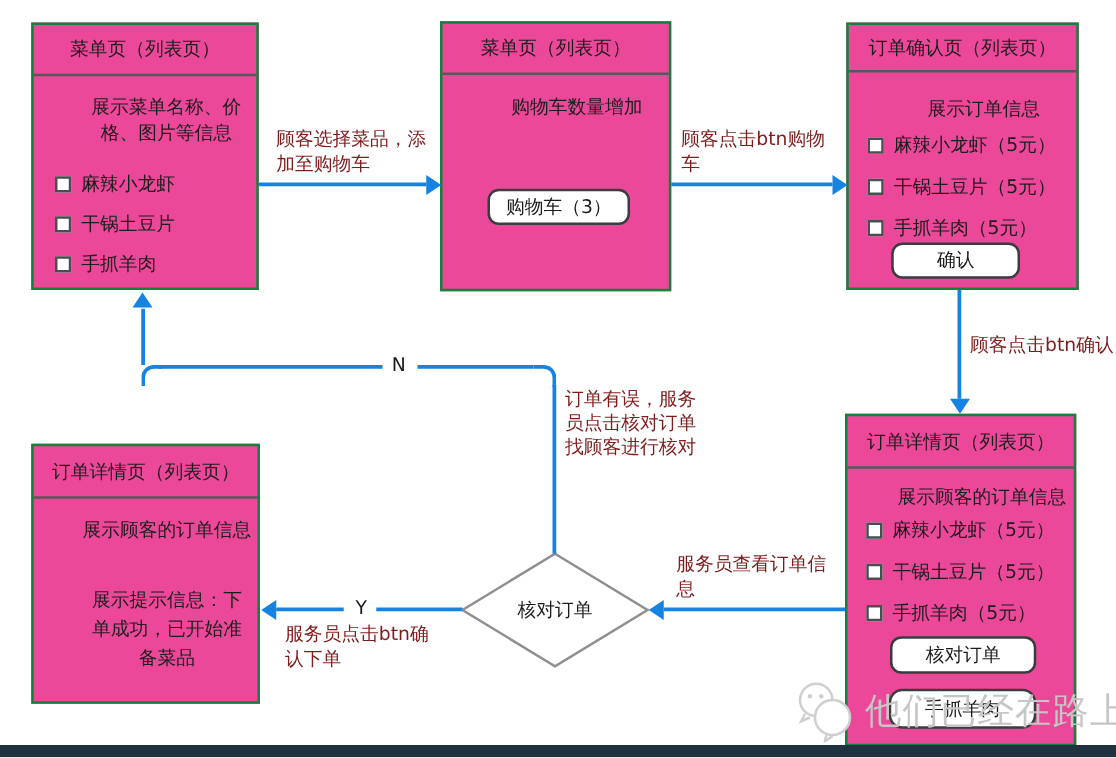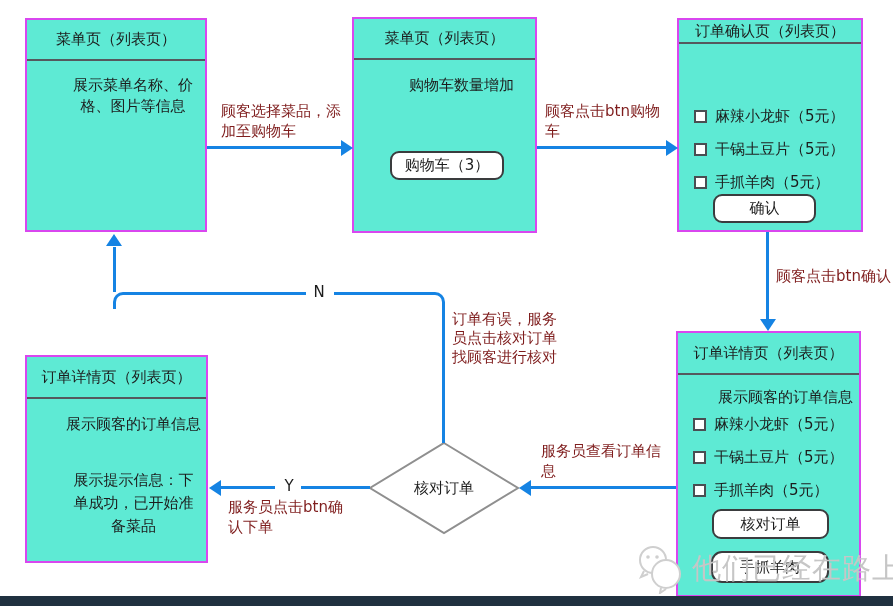--- a/index.html
+++ b/index.html
@@ -3,21 +3,21 @@
 <meta charset="utf-8">
 <style>
   * { margin:0; padding:0; box-sizing:border-box; }
   html,body { background:#ffffff; }
   #canvas {
     position:relative; width:893px; height:606px; background:#ffffff;
     font-family:"DejaVu Sans","Liberation Sans",sans-serif;
     color:#1c1c1c; overflow:hidden; font-size:15px;
   }
   
-  .node { position:absolute; background:#5eead4; border:2px solid #d946ef; }
+  .node { position:absolute; background:#ec4899; border:2px solid #15803d; }
   .node-title {
     display:flex; align-items:center; justify-content:center;
     border-bottom:2px solid #55595e; font-size:15px;
   }
   .desc { position:absolute; left:0; right:0; text-align:center; line-height:21px;margin-left:34px; }
   .checklist { position:absolute; }
   .check-row { display:flex; align-items:center; margin-bottom:13px; }
   .cb {
     width:13px; height:13px; border:2px solid #4a4e52; background:#fff;
     display:inline-block; margin-right:8px; flex:0 0 auto;
@@ -60,30 +60,45 @@
   #bottom-bar { position:absolute; left:0; top:596px; width:893px; height:10px; background:#203140; }
 </style>
 </head>
 <body>
 
 <div id="canvas">
 
   <div class="node" style="left:25px; top:18px; width:182px; height:214px;">
     <div class="node-title" style="height:41px;">菜单页（列表页）</div>
     <div class="desc" style="top:55px; padding:0 5px;">展示菜单名称、价格、图片等信息</div>
+    <div class="checklist" style="left:17px; top:118px;">
+      <div class="check-row">
+        <span class="cb"></span>
+        <span>麻辣小龙虾</span>
+      </div>
+      <div class="check-row">
+        <span class="cb"></span>
+        <span>干锅土豆片</span>
+      </div>
+      <div class="check-row">
+        <span class="cb"></span>
+        <span>手抓羊肉</span>
+      </div>
+    </div>
   </div>
 
   <div class="node" style="left:352px; top:17px; width:185px; height:216px;">
     <div class="node-title" style="height:41px;">菜单页（列表页）</div>
     <div class="desc" style="top:56px;">购物车数量增加</div>
     <div class="wf-btn" style="left:36px; top:132px; width:114px; height:29px;">购物车（3）</div>
   </div>
 
   <div class="node" style="left:677px; top:18px; width:186px; height:214px;">
-    <div class="node-title" style="height:24px;">订单确认页（列表页）</div>
+    <div class="node-title" style="height:38px;">订单确认页（列表页）</div>
+    <div class="desc" style="top:57px;">展示订单信息</div>
     <div class="checklist" style="left:15px; top:87px;">
       <div class="check-row" style="margin-bottom:14px;">
         <span class="cb"></span>
         <span>麻辣小龙虾（5元）</span>
       </div>
       <div class="check-row" style="margin-bottom:14px;">
         <span class="cb"></span>
         <span>干锅土豆片（5元）</span>
       </div>
       <div class="check-row">

